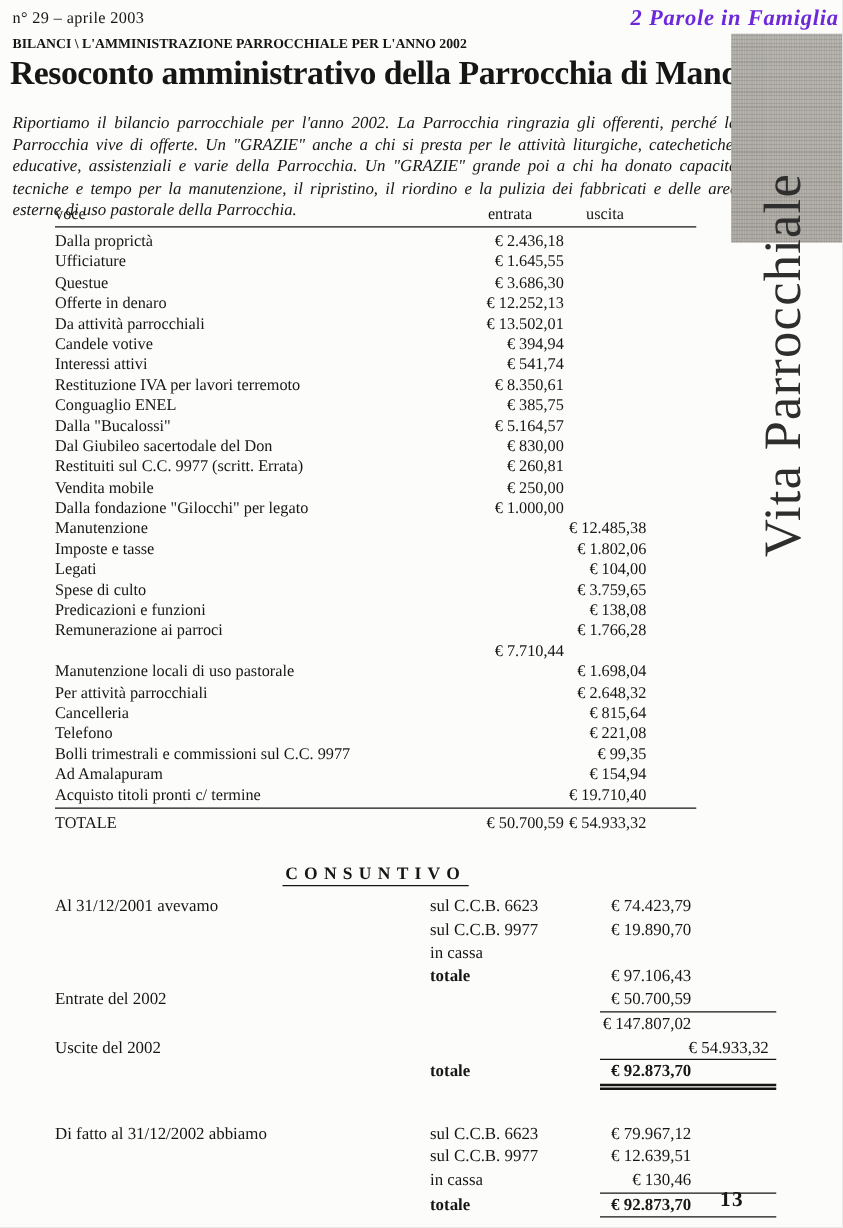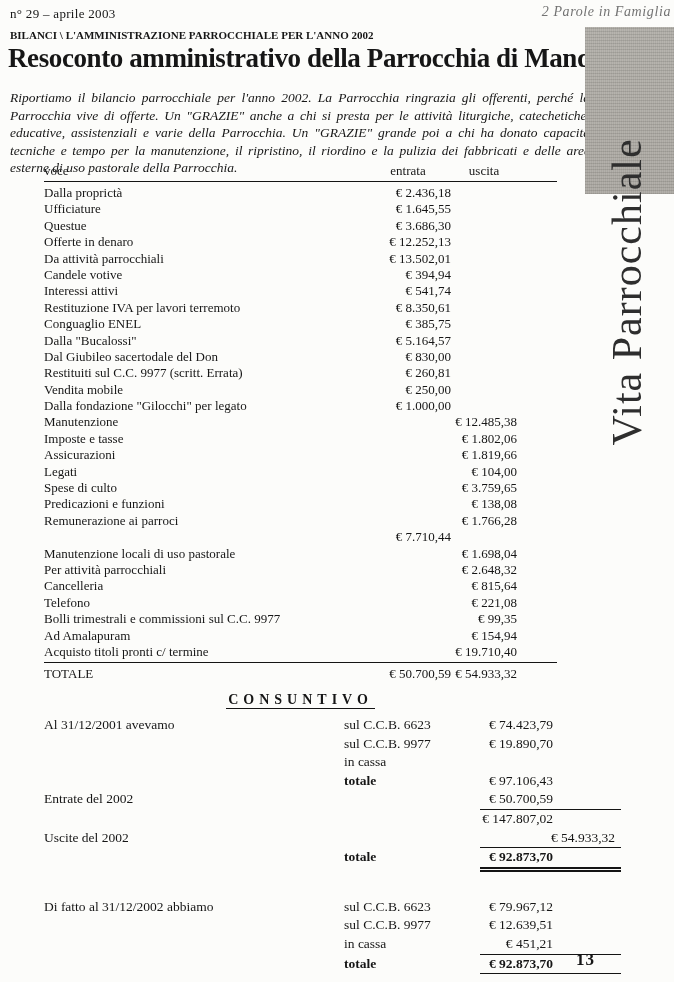--- a/index.html
+++ b/index.html
@@ -4,22 +4,22 @@
 <style>
   html,body { margin:0; padding:0; background:#d9d9d6; }
   .page {
     position:relative; width:674px; height:982px; margin:0 auto;
     background:#fcfcfa; overflow:hidden; color:#161616;
     font-family:"Liberation Serif","DejaVu Serif",serif;
   }
   
   .issue { position:absolute; top:6px; left:10px; font-size:13px; letter-spacing:.3px; }
   .masthead {
-    position:absolute; top:4px; right:3px; font-size:14px; font-style:italic;
-    letter-spacing:.6px; color:#737373;
+    position:absolute; top:4px; right:3px; font-size:18px; font-style:italic;
+    letter-spacing:.6px; color:#6d28d9;font-weight:bold;
   }
   .kicker { position:absolute; top:29px; left:10px; font-size:11px; white-space:nowrap; }
   .kicker .lead { font-weight:bold; }
   .kicker .rest { font-weight:600; }
   .title {
     position:absolute; top:43px; left:8px; width:600px; font-size:27px; font-weight:bold;
     letter-spacing:-.4px; white-space:nowrap;
   }
   .intro {
     position:absolute; top:89px; left:10px; width:580px; font-size:13.5px; font-style:italic;
@@ -201,26 +201,20 @@
     <span></span>
   </div>
 
   <div class="t-row">
     <span class="c-voce">Imposte e tasse</span>
     <span class="c-entrata"></span>
     <span class="c-uscita">€ 1.802,06</span>
     <span></span>
   </div>
 
-  <div class="t-row">
-    <span class="c-voce">Assicurazioni</span>
-    <span class="c-entrata"></span>
-    <span class="c-uscita">€ 1.819,66</span>
-    <span></span>
-  </div>
 
   <div class="t-row">
     <span class="c-voce">Legati</span>
     <span class="c-entrata"></span>
     <span class="c-uscita">€ 104,00</span>
     <span></span>
   </div>
 
   <div class="t-row">
     <span class="c-voce">Spese di culto</span>
@@ -366,21 +360,21 @@
 
   <div class="c-row">
     <span class="cc-label"></span>
     <span class="cc-sub plain">sul C.C.B. 9977</span>
     <span class="cc-amount">€ 12.639,51</span>
   </div>
 
   <div class="c-row">
     <span class="cc-label"></span>
     <span class="cc-sub plain">in cassa</span>
-    <span class="cc-amount rule">€ 451,21</span>
+    <span class="cc-amount rule">€ 130,46</span>
   </div>
 
   <div class="c-row bold">
     <span class="cc-label"></span>
     <span class="cc-sub">totale</span>
     <span class="cc-amount rule">€ 92.873,70</span>
   </div>
 </div>
   </div>
 

